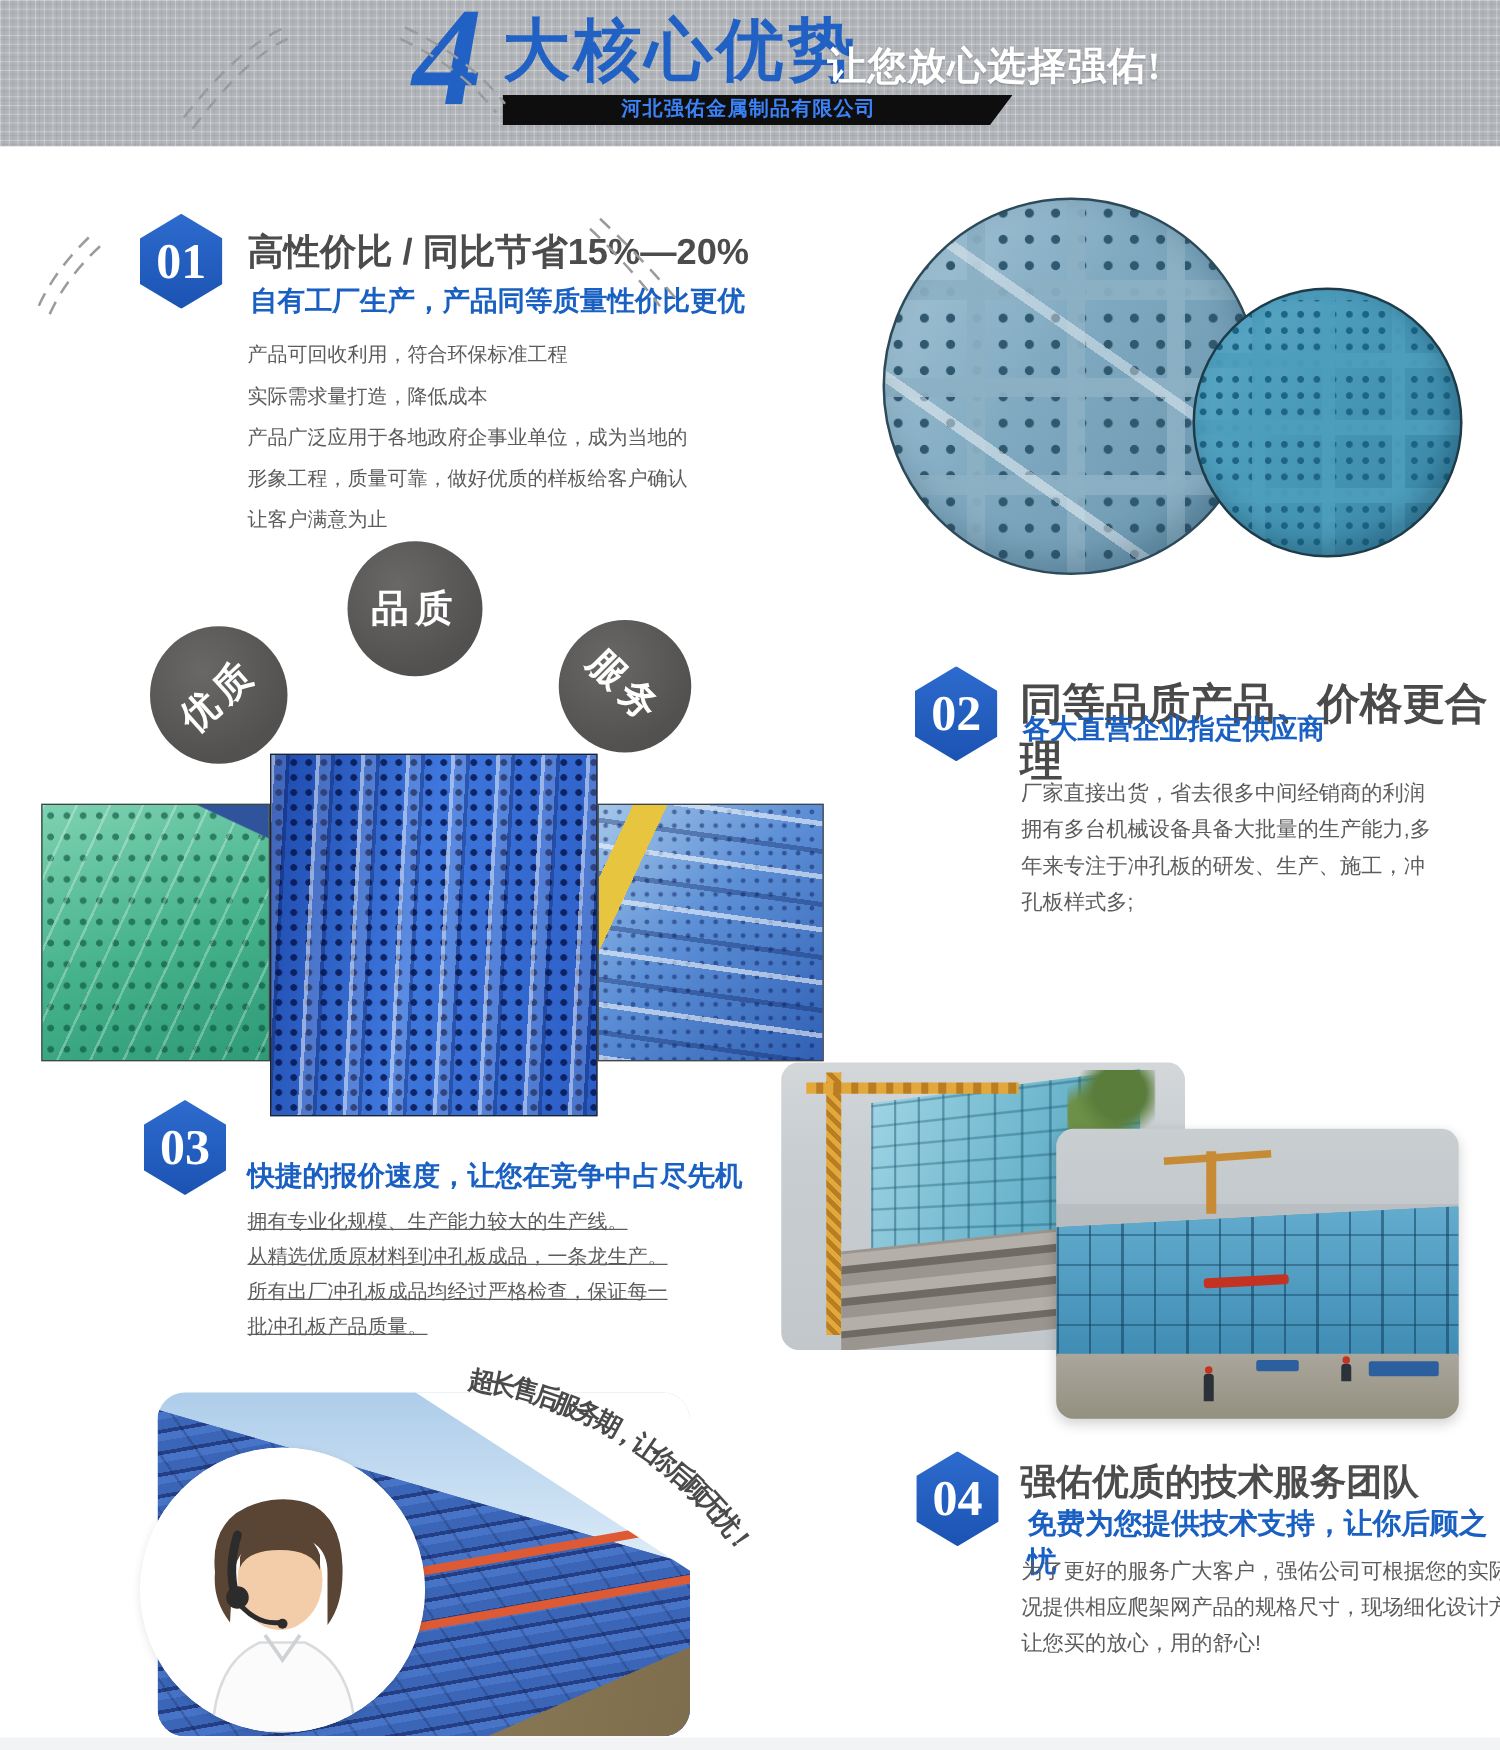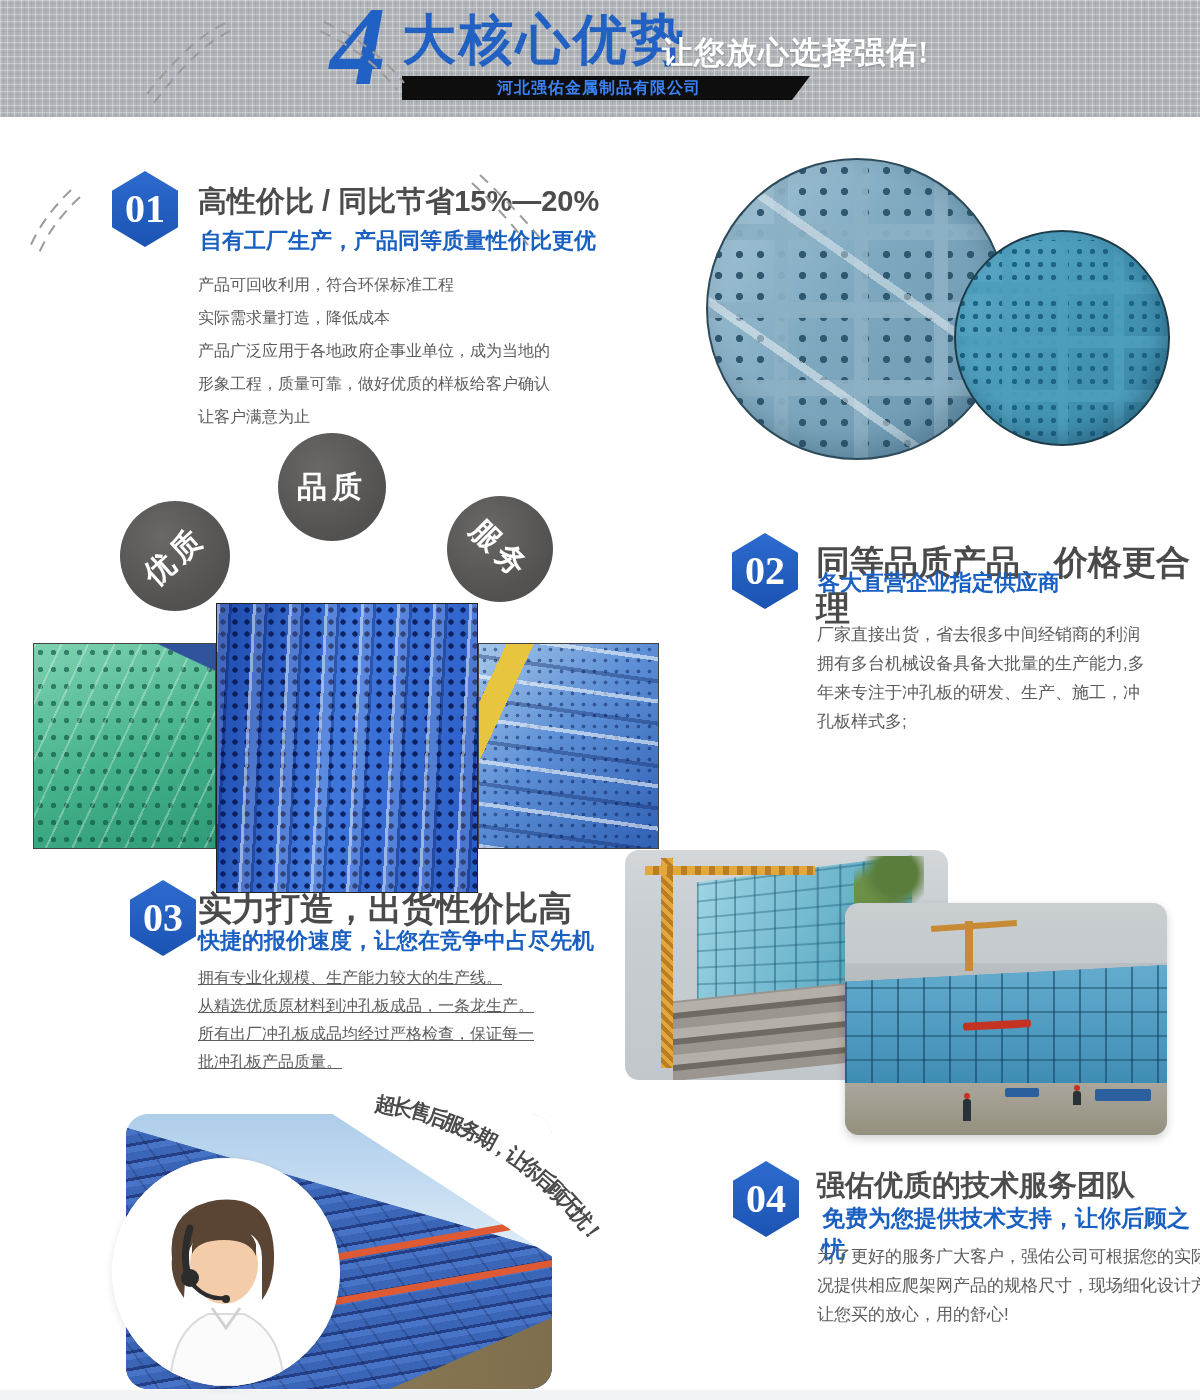--- a/index.html
+++ b/index.html
@@ -283,24 +283,23 @@
   </div>
   <div class="sec-title-serif" style="left:816px; top:540px;">同等品质产品、价格更合理</div>
   <div class="sec-sub" style="left:818px; top:568px;">各大直营企业指定供应商</div>
   <div class="sec-body lh29" style="left:817px; top:620px;">
     <div>厂家直接出货，省去很多中间经销商的利润</div>
     <div>拥有多台机械设备具备大批量的生产能力,多</div>
     <div>年来专注于冲孔板的研发、生产、施工，冲</div>
     <div>孔板样式多;</div>
   </div>
 
-  <div class="hex" style="left:115px; top:880px;margin-left:15px;">
+  <div class="hex" style="left:115px; top:880px;">
     <span>03</span>
   </div>
-  <div class="sec-title-serif" style="left:198px; top:886px;">实力打造，出货性价比高</div>
   <div class="sec-sub" style="left:198px; top:926px;">快捷的报价速度，让您在竞争中占尽先机</div>
   <div class="sec-body lh28" style="left:198px; top:964px;text-decoration:underline;">
     <div>拥有专业化规模、生产能力较大的生产线。</div>
     <div>从精选优质原材料到冲孔板成品，一条龙生产。</div>
     <div>所有出厂冲孔板成品均经过严格检查，保证每一</div>
     <div>批冲孔板产品质量。</div>
   </div>
 
   <div class="photo p-siteA">
     <div class="bA-mesh"></div>

